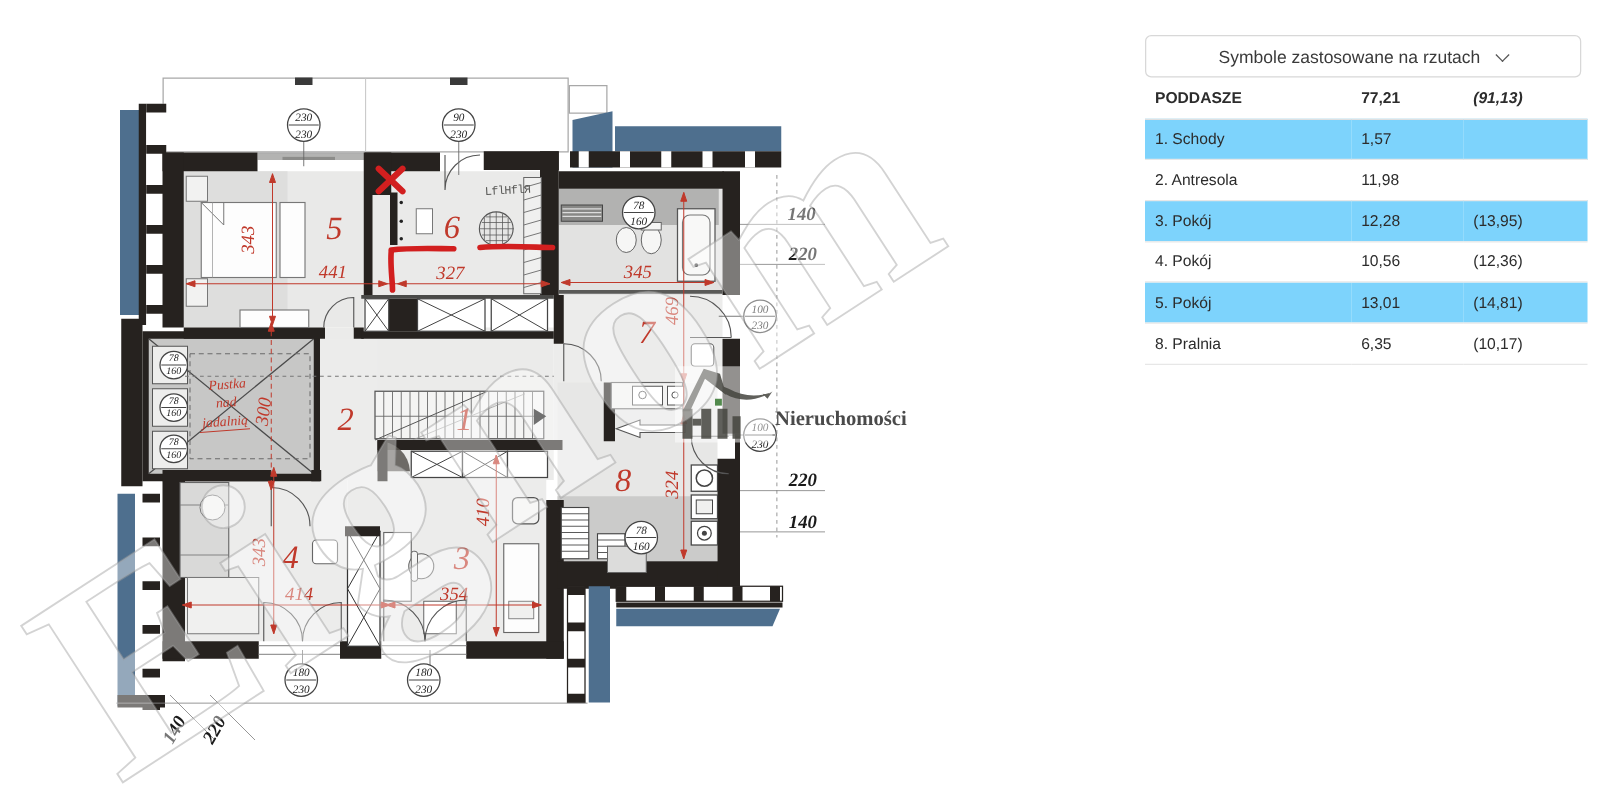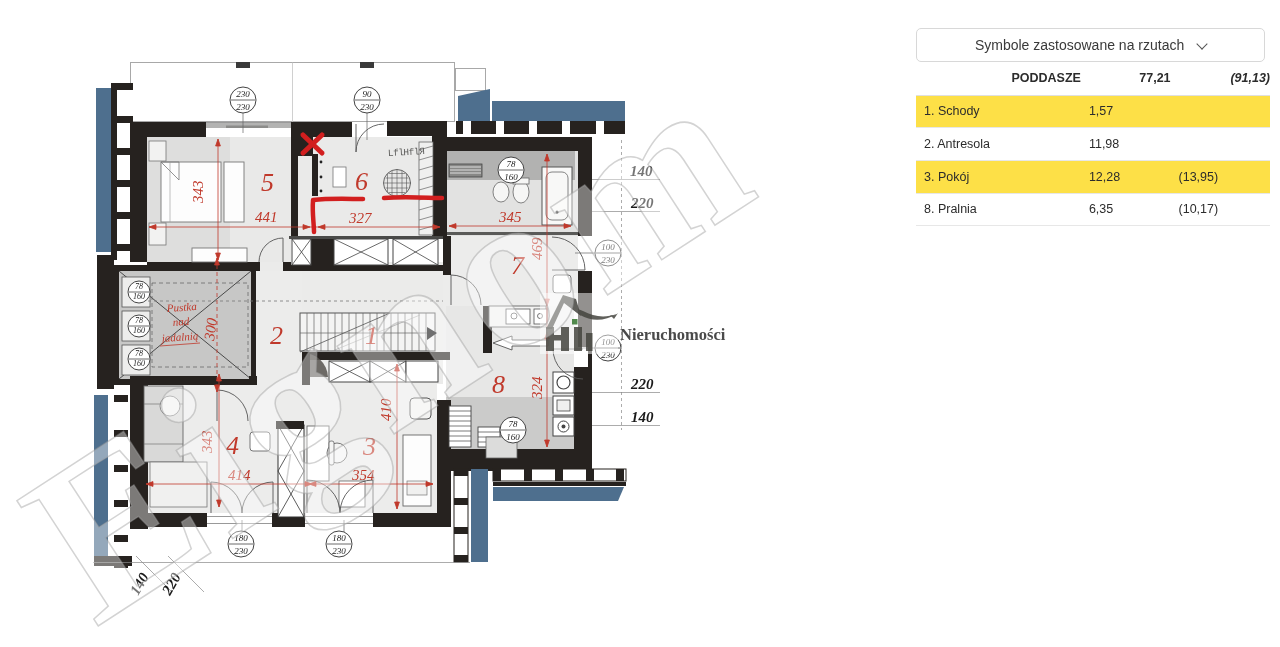--- a/index.html
+++ b/index.html
@@ -6,22 +6,22 @@
   #page{position:relative;width:1280px;height:647px;background:#ffffff;overflow:hidden;
         font-family:"Liberation Sans",sans-serif;}
   #plan{position:absolute;left:0;top:0;}
   #panel{position:absolute;left:916px;top:28px;width:354px;font-family:"Liberation Sans",sans-serif;}
   .ddbox{box-sizing:border-box;width:349px;height:34px;border:1px solid #d8d8d8;border-radius:5px;
          background:#fff;text-align:center;line-height:32px;font-size:14px;color:#3a3a3a;}
   .chev{display:inline-block;width:7px;height:7px;border-right:1.6px solid #555;border-bottom:1.6px solid #555;
         transform:rotate(45deg);margin-left:10px;vertical-align:2px;}
   table.areas{border-collapse:collapse;width:354px;margin-top:0;font-size:12.5px;color:#2c2c2c;}
   table.areas td{padding:0 0 0 8px;height:31.7px;border-bottom:1px solid #e7e7e7;}
-  table.areas tr.hd td{font-weight:bold;border-bottom:1px solid #e0e0e0;height:32.5px;text-align:right;}
-  table.areas tr.g td{background:#fde047;}
+  table.areas tr.hd td{font-weight:bold;border-bottom:1px solid #e0e0e0;height:32.5px;}
+  table.areas tr.g td{background:#7dd3fc;}
   td.c1{width:168px;}
   td.c2{width:88px;}
   td.c3{width:98px;font-style:italic;}
 </style>
 </head>
 <body>
 <div id="page">
 
   <svg id="plan" width="900" height="647" viewBox="0 0 900 647" xmlns="http://www.w3.org/2000/svg">
     <defs>
@@ -689,20 +689,30 @@
             <td>2. Antresola</td>
             <td>11,98</td>
             <td></td>
           </tr>
       <tr class="g">
             <td>3. Pokój</td>
             <td>12,28</td>
             <td>(13,95)</td>
           </tr>
       <tr>
+            <td>4. Pokój</td>
+            <td>10,56</td>
+            <td>(12,36)</td>
+          </tr>
+      <tr class="g">
+            <td>5. Pokój</td>
+            <td>13,01</td>
+            <td>(14,81)</td>
+          </tr>
+      <tr>
             <td>8. Pralnia</td>
             <td>6,35</td>
             <td>(10,17)</td>
           </tr>
     </tbody>
       </table>
   </div>
 </div>
 
 </body></html>

